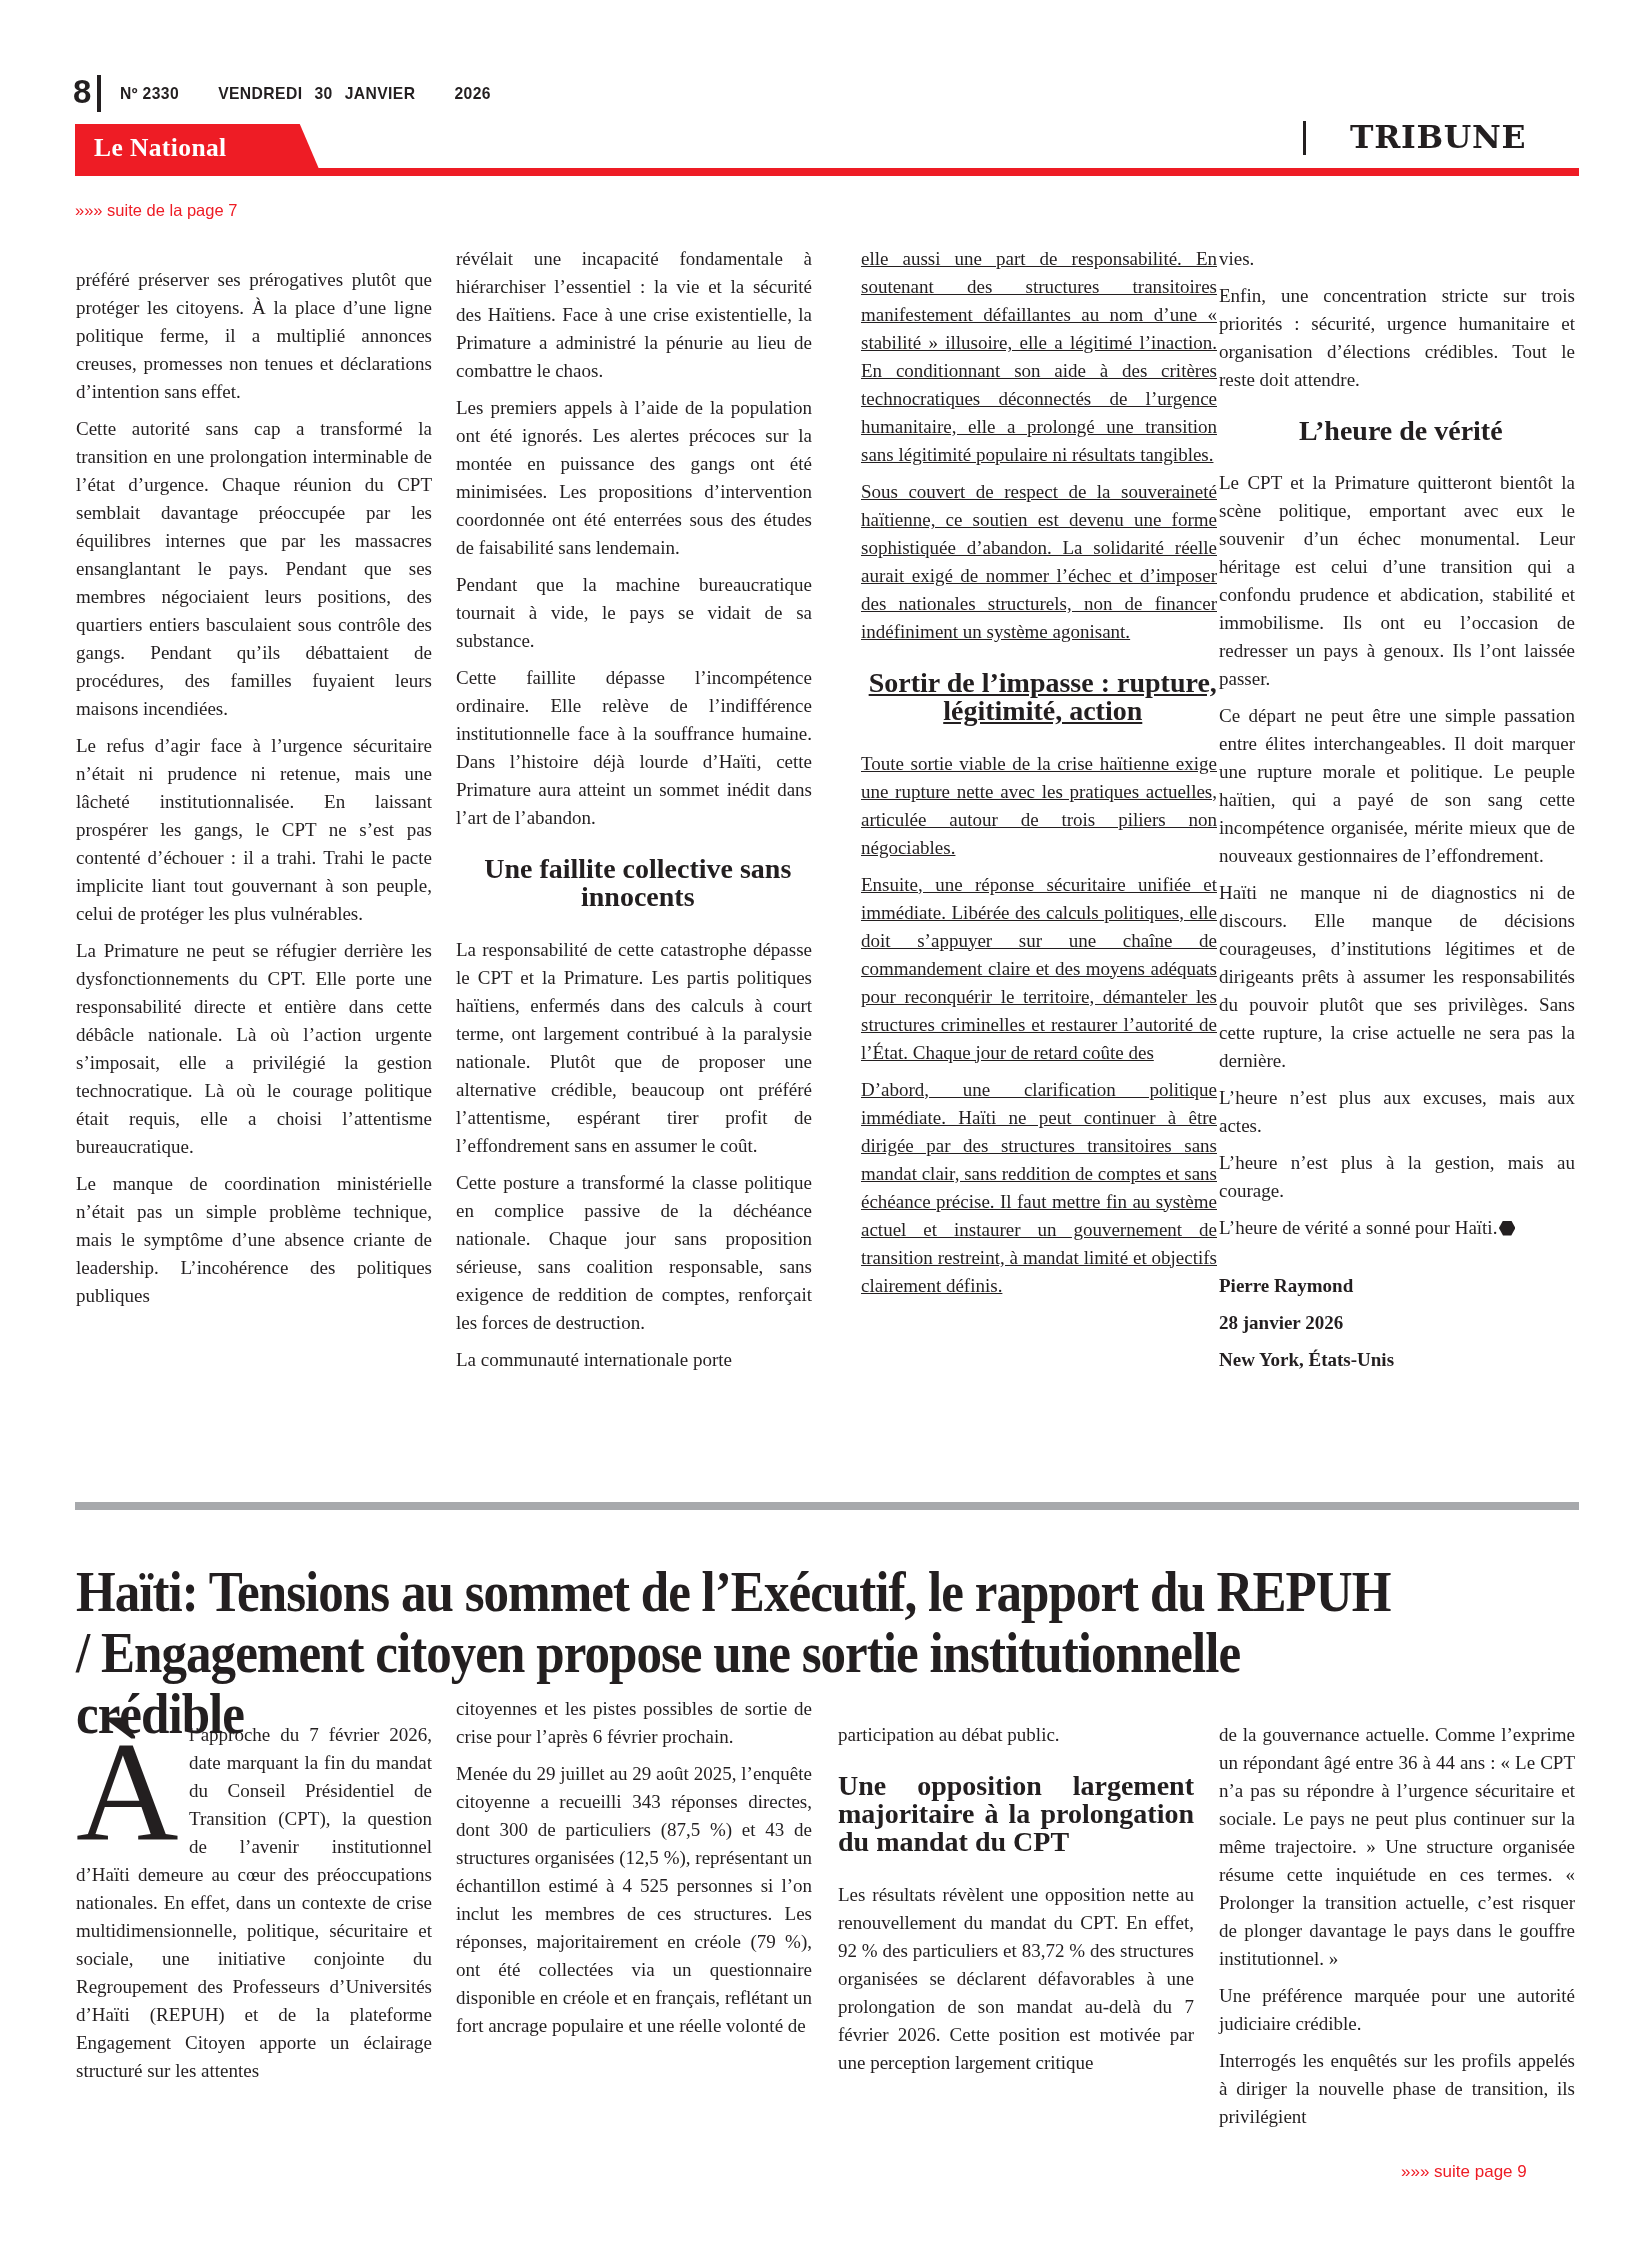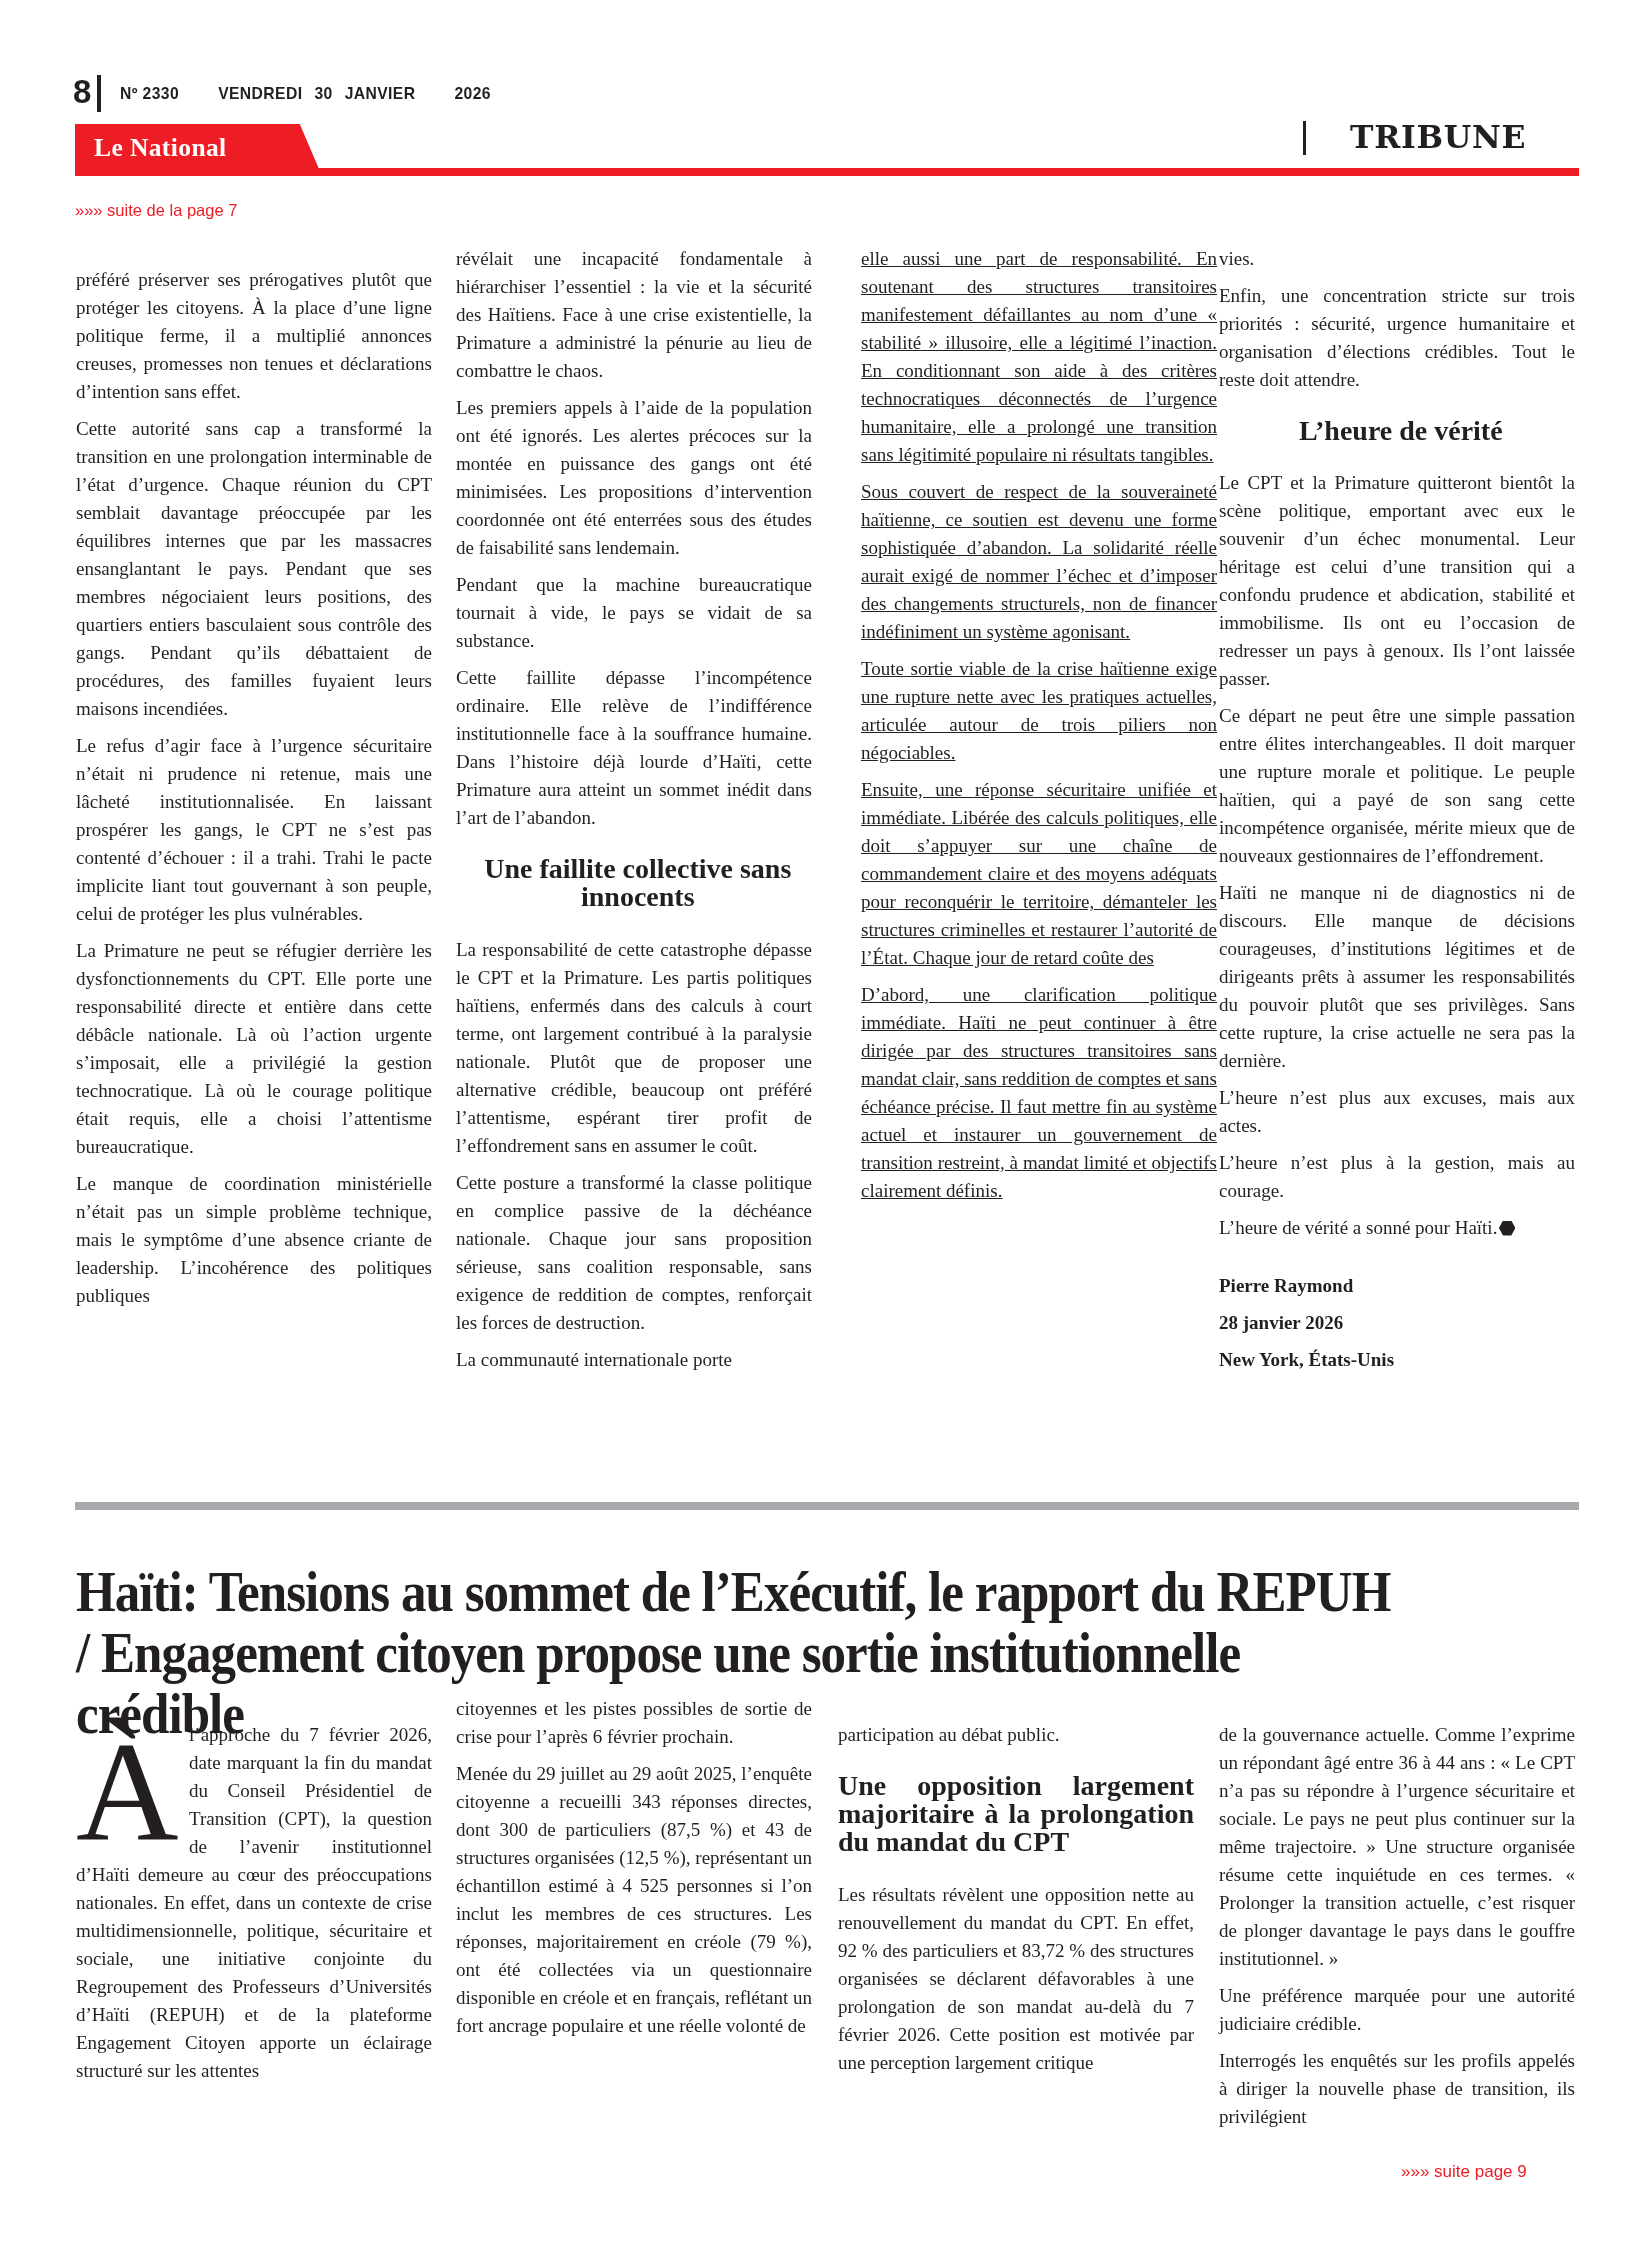--- a/index.html
+++ b/index.html
@@ -85,21 +85,22 @@
   <p>Pendant que la machine bureaucratique tournait à vide, le pays se vidait de sa substance.</p>
   <p>Cette faillite dépasse l’incompétence ordinaire. Elle relève de l’indifférence institutionnelle face à la souffrance humaine. Dans l’histoire déjà lourde d’Haïti, cette Primature aura atteint un sommet inédit dans l’art de l’abandon.</p>
   <h2 class="subhead">Une faillite collective sans innocents</h2>
   <p>La responsabilité de cette catastrophe dépasse le CPT et la Primature. Les partis politiques haïtiens, enfermés dans des calculs à court terme, ont largement contribué à la paralysie nationale. Plutôt que de proposer une alternative crédible, beaucoup ont préféré l’attentisme, espérant tirer profit de l’effondrement sans en assumer le coût.</p>
   <p>Cette posture a transformé la classe politique en complice passive de la déchéance nationale. Chaque jour sans proposition sérieuse, sans coalition responsable, sans exigence de reddition de comptes, renforçait les forces de destruction.</p>
   <p>La communauté internationale porte</p>
 </div>
 
 <div class="col col3">
   <p>elle aussi une part de responsabilité. En soutenant des structures transitoires manifestement défaillantes au nom d’une « stabilité » illusoire, elle a légitimé l’inaction. En conditionnant son aide à des critères technocratiques déconnectés de l’urgence humanitaire, elle a prolongé une transition sans légitimité populaire ni résultats tangibles.</p>
-  <p>Sous couvert de respect de la souveraineté haïtienne, ce soutien est devenu une forme sophistiquée d’abandon. La solidarité réelle aurait exigé de nommer l’échec et d’imposer des changements structurels, non de financer indéfiniment un système agonisant.</p>
+  <p>Sous couvert de respect de la souveraineté haïtienne, ce soutien est devenu une forme sophistiquée d’abandon. La solidarité réelle aurait exigé de nommer l’échec et d’imposer des nationales structurels, non de financer indéfiniment un système agonisant.</p>
+  <h2 class="subhead">Sortir de l’impasse : rupture, légitimité, action</h2>
   <p>Toute sortie viable de la crise haïtienne exige une rupture nette avec les pratiques actuelles, articulée autour de trois piliers non négociables.</p>
   <p>Ensuite, une réponse sécuritaire unifiée et immédiate. Libérée des calculs politiques, elle doit s’appuyer sur une chaîne de commandement claire et des moyens adéquats pour reconquérir le territoire, démanteler les structures criminelles et restaurer l’autorité de l’État. Chaque jour de retard coûte des</p>
   <p>D’abord, une clarification politique immédiate. Haïti ne peut continuer à être dirigée par des structures transitoires sans mandat clair, sans reddition de comptes et sans échéance précise. Il faut mettre fin au système actuel et instaurer un gouvernement de transition restreint, à mandat limité et objectifs clairement définis.</p>
 </div>
 
 <div class="col col4">
   <p>vies.</p>
   <p>Enfin, une concentration stricte sur trois priorités : sécurité, urgence humanitaire et organisation d’élections crédibles. Tout le reste doit attendre.</p>
   <h2 class="subhead">L’heure de vérité</h2>
   <p>Le CPT et la Primature quitteront bientôt la scène politique, emportant avec eux le souvenir d’un échec monumental. Leur héritage est celui d’une transition qui a confondu prudence et abdication, stabilité et immobilisme. Ils ont eu l’occasion de redresser un pays à genoux. Ils l’ont laissée passer.</p>

